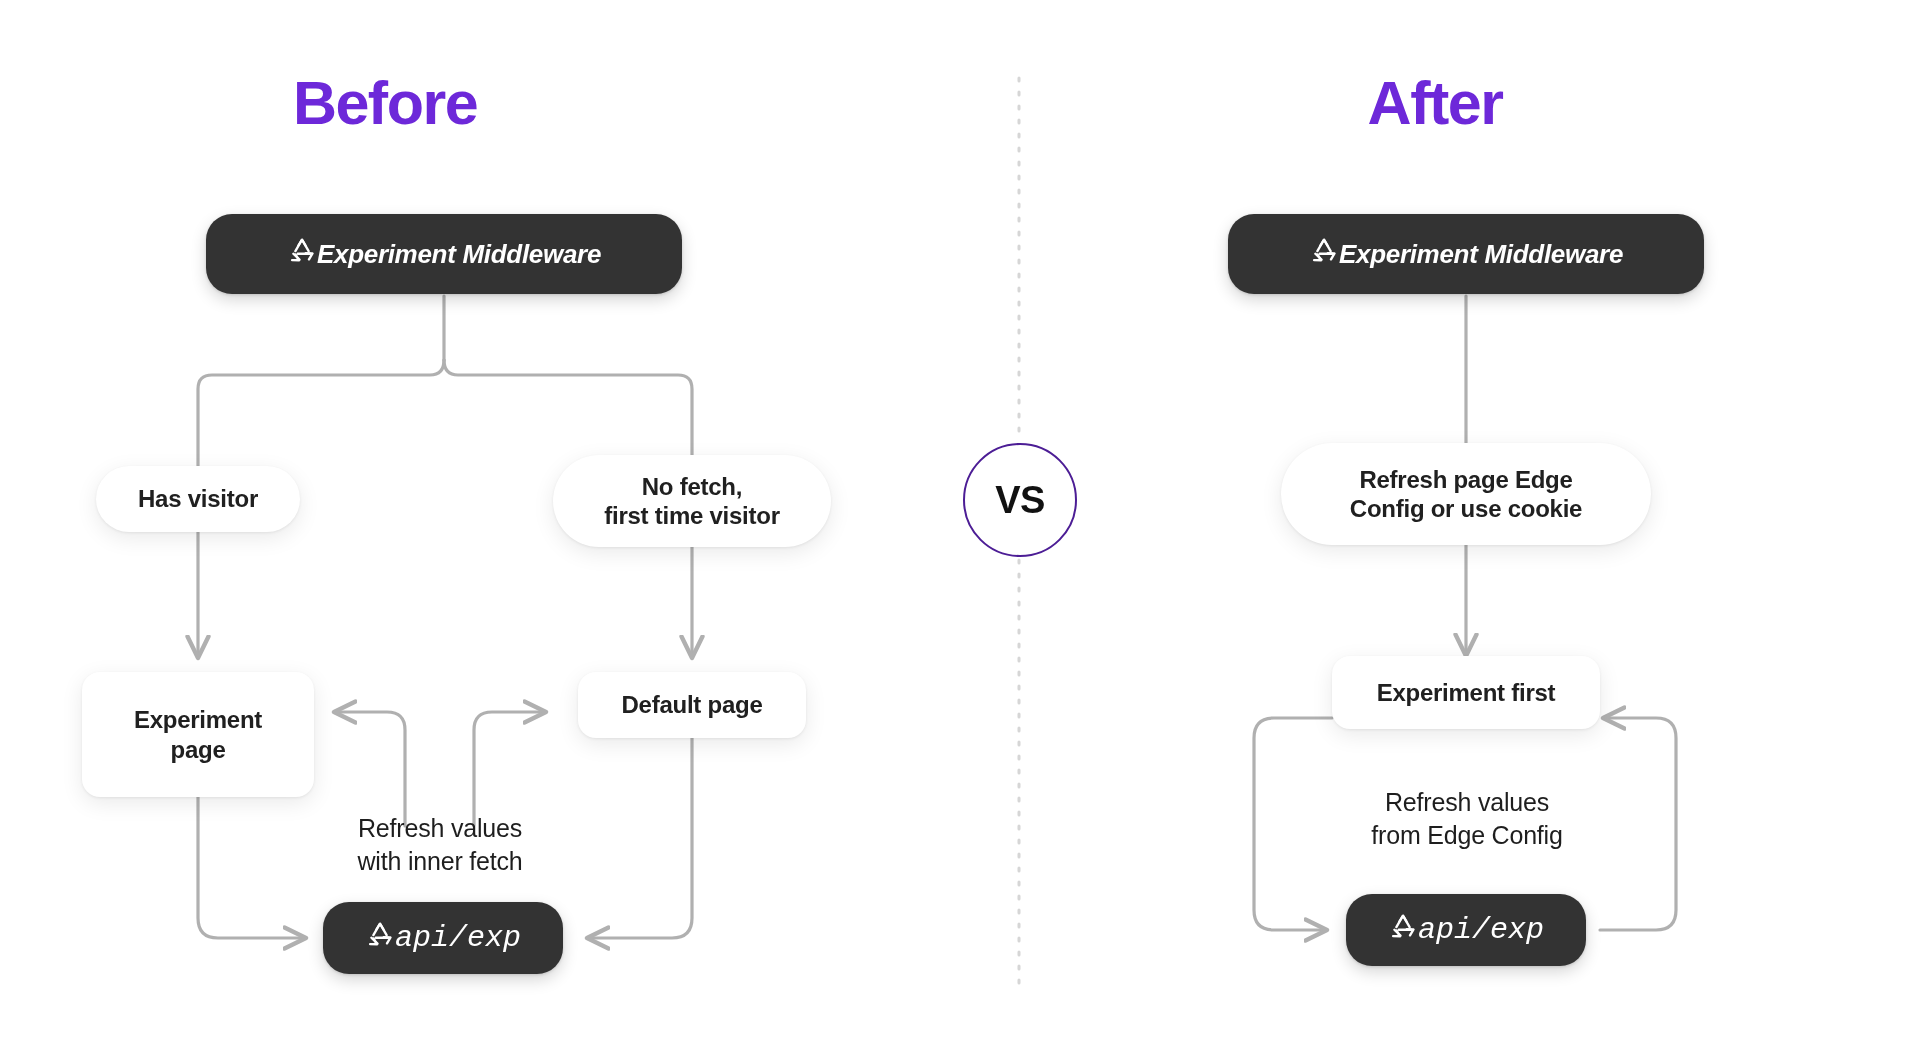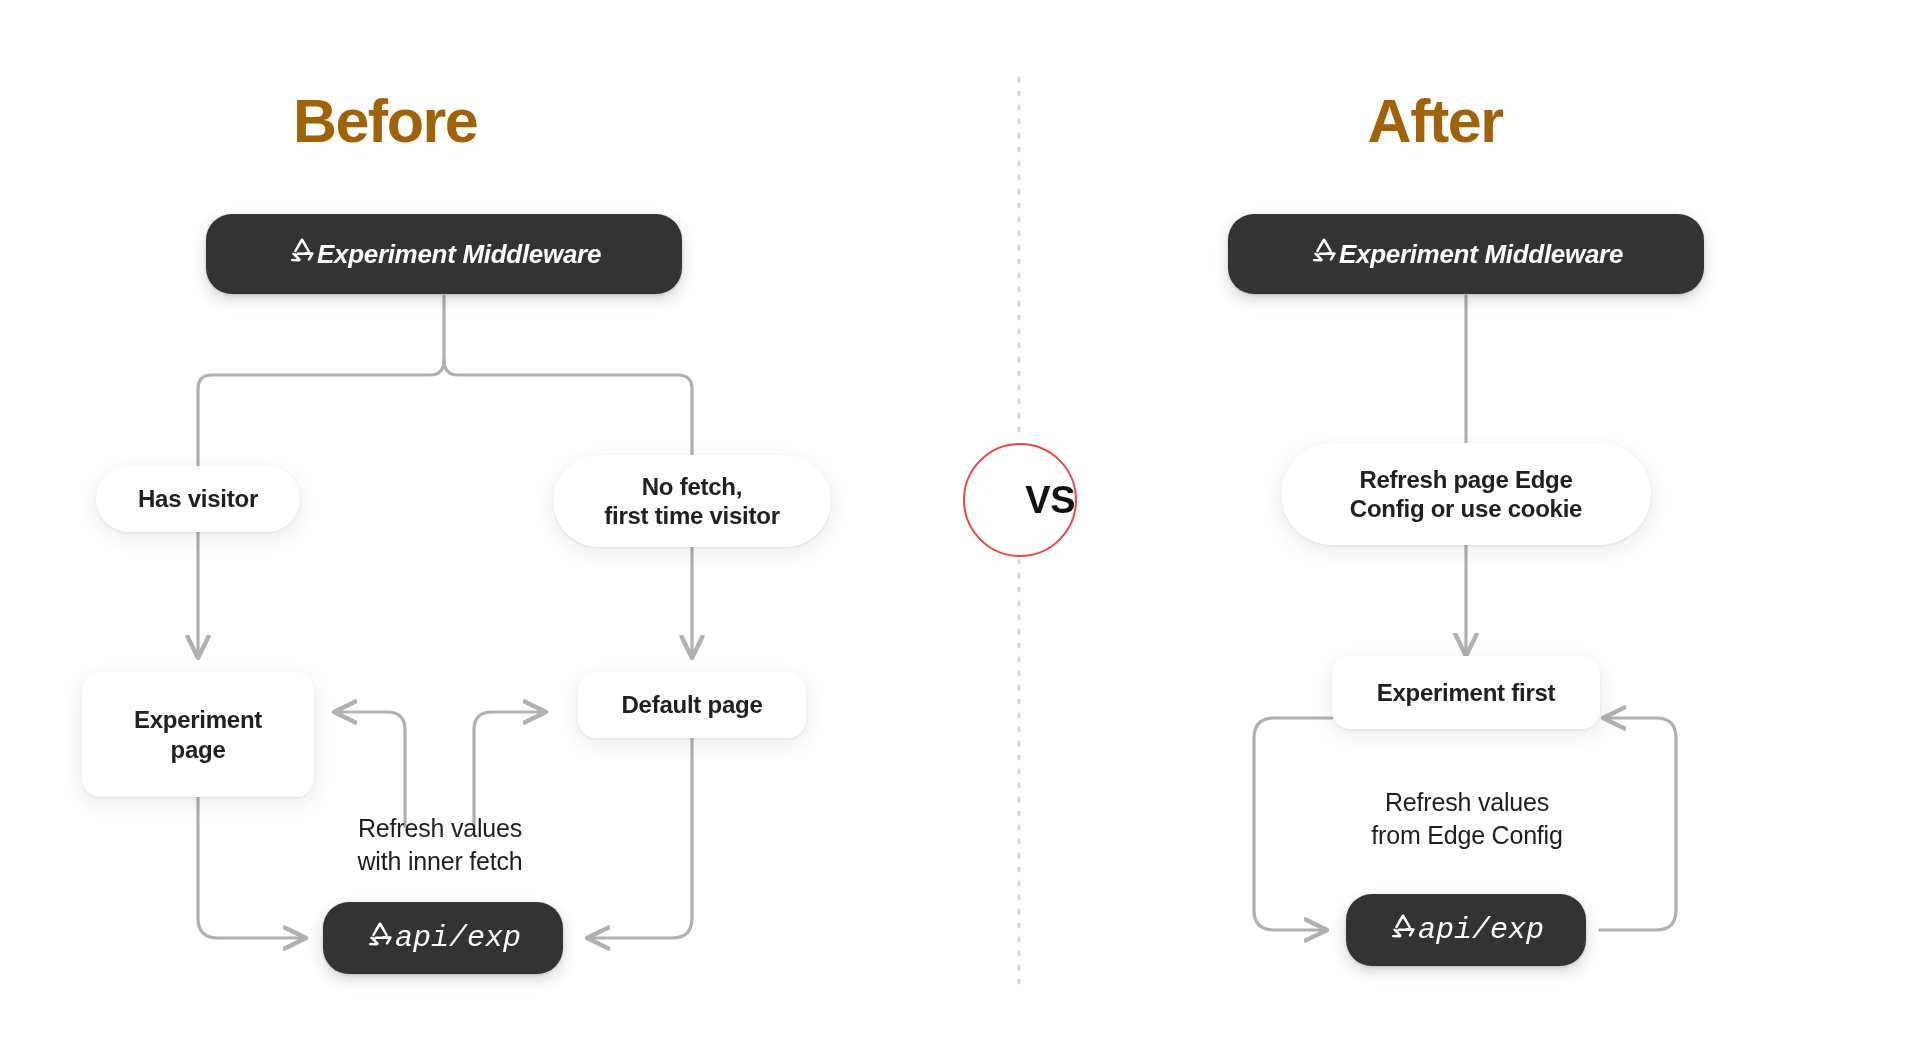--- a/index.html
+++ b/index.html
@@ -27,26 +27,25 @@
     left: 0; top: 0;
     width: 1920px; height: 1048px;
     pointer-events: none;
     z-index: 1;
   }
   
   .section-title {
     position: absolute;
     font-size: 61px;
     font-weight: bold;
-    color: #a16207;
+    color: #6d28d9;
     letter-spacing: -1.5px;
     text-align: center;
     white-space: nowrap;
     z-index: 3;
-    margin-top: 18px;
   }
   #title-before { left: 250px; top: 68px; width: 270px; }
   #title-after  { left: 1340px; top: 68px; width: 190px; }
 
   
   .node {
     position: absolute;
     display: flex;
     align-items: center;
     justify-content: center;
@@ -96,24 +95,24 @@
 
   
   #vs-badge {
     position: absolute;
     left: 963px;
     top: 443px;
     width: 114px;
     height: 114px;
     border-radius: 50%;
     background: #ffffff;
-    border: 2px solid #ef4444;
+    border: 2px solid #4c1d95;
     display: flex;
     align-items: center;
-    justify-content: flex-end;
+    justify-content: center;
     font-size: 38px;
     font-weight: bold;
     color: #111111;
     letter-spacing: -0.5px;
     z-index: 4;
     box-sizing: border-box;
   }
 
   .logo-icon { display: block; flex: 0 0 auto; }
 </style>

